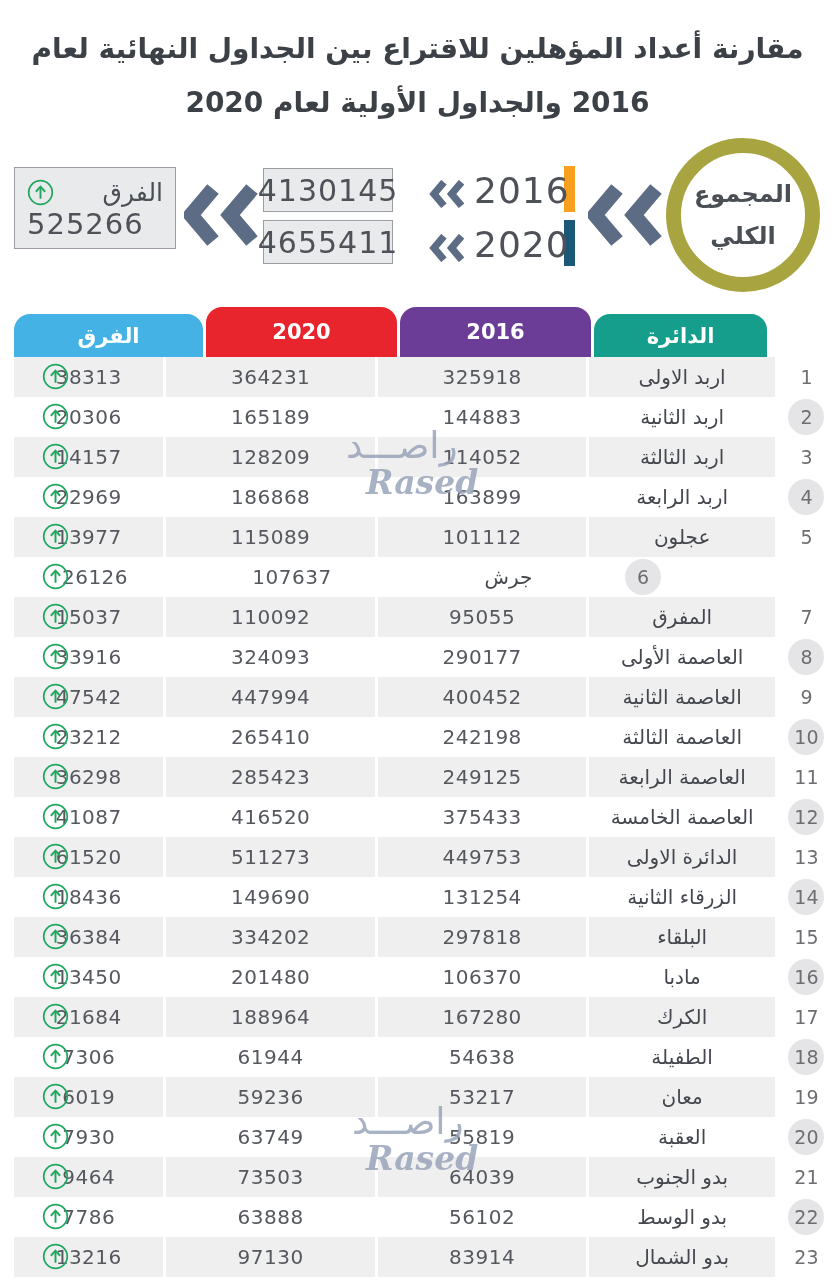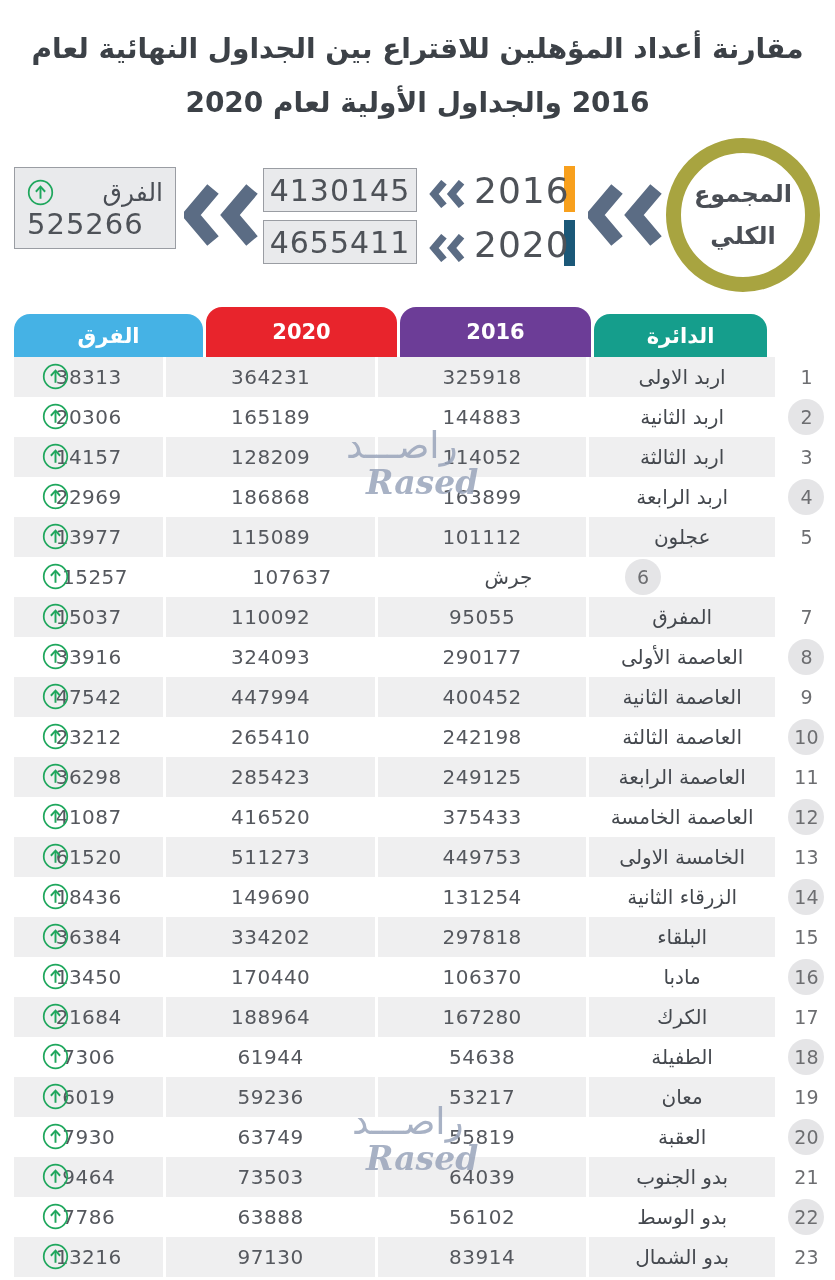--- a/index.html
+++ b/index.html
@@ -29,21 +29,21 @@
   .chev-big2{left:184px;top:50px;}
   .year-line{display:flex;align-items:center;direction:ltr;}
   .year-text{font-size:36px;font-weight:500;color:#4e5258;letter-spacing:1px;}
   .ybar{width:11px;height:46px;display:inline-block;}
   .bar2016{left:564px;top:32px;background:var(--bar_2016);}
   .bar2020{left:564px;top:86px;background:var(--bar_2020);}
   .y2016{left:474px;top:36px;}
   .y2020{left:474px;top:90px;}
   .chev-small1{left:428px;top:46px;}
   .chev-small2{left:428px;top:100px;}
-  .val-box{left:263px;width:154px;height:44px;background:var(--box_bg);
+  .val-box{left:263px;width:130px;height:44px;background:var(--box_bg);
            border:1px solid var(--box_border);display:flex;align-items:center;justify-content:center;
            font-size:30px;color:#4e5258;letter-spacing:1px;}
   .vb2016{top:34px;} .vb2020{top:86px;}
   .diff-box{left:14px;top:33px;width:162px;height:82px;background:var(--box_bg);
             border:1px solid var(--box_border);padding:4px 12px 2px 12px;
             display:flex;flex-direction:column;justify-content:center;}
   .diff-box .l1{display:flex;direction:rtl;align-items:center;justify-content:space-between;
                 font-size:25px;font-weight:500;color:#4a4e55;}
   .diff-box .l2{font-size:29px;color:#4e5258;letter-spacing:1px;}
 
@@ -256,21 +256,21 @@
 
   <div class="trow">
     <div class="cell diff-cell">
       <span class="upicon">
         <svg viewBox="0 0 28 28">
               <circle cx="14" cy="14" r="12.2" fill="none" stroke="currentColor" stroke-width="1.8"></circle>
               <path d="M14 20.5 V9" stroke="currentColor" stroke-width="2" fill="none"></path>
               <path d="M9.2 13.2 L14 8 L18.8 13.2" stroke="currentColor" stroke-width="2" fill="none"></path>
             </svg>
       </span>
-      <span class="diffnum">15257</span>
+      <span class="diffnum">26126</span>
     </div>
     <div class="cell val-cell">107637</div>
     <div class="cell dist-cell">جرش</div>
     <div class="rownum">
       <span class="numwrap circled">6</span>
     </div>
   </div>
 
   <div class="trow alt">
     <div class="cell diff-cell">
@@ -392,21 +392,21 @@
         <svg viewBox="0 0 28 28">
               <circle cx="14" cy="14" r="12.2" fill="none" stroke="currentColor" stroke-width="1.8"></circle>
               <path d="M14 20.5 V9" stroke="currentColor" stroke-width="2" fill="none"></path>
               <path d="M9.2 13.2 L14 8 L18.8 13.2" stroke="currentColor" stroke-width="2" fill="none"></path>
             </svg>
       </span>
       <span class="diffnum">61520</span>
     </div>
     <div class="cell val-cell">511273</div>
     <div class="cell val-cell">449753</div>
-    <div class="cell dist-cell">الخامسة الاولى</div>
+    <div class="cell dist-cell">الدائرة الاولى</div>
     <div class="rownum">
       <span class="numwrap">13</span>
     </div>
   </div>
 
   <div class="trow">
     <div class="cell diff-cell">
       <span class="upicon">
         <svg viewBox="0 0 28 28">
               <circle cx="14" cy="14" r="12.2" fill="none" stroke="currentColor" stroke-width="1.8"></circle>
@@ -447,21 +447,21 @@
     <div class="cell diff-cell">
       <span class="upicon">
         <svg viewBox="0 0 28 28">
               <circle cx="14" cy="14" r="12.2" fill="none" stroke="currentColor" stroke-width="1.8"></circle>
               <path d="M14 20.5 V9" stroke="currentColor" stroke-width="2" fill="none"></path>
               <path d="M9.2 13.2 L14 8 L18.8 13.2" stroke="currentColor" stroke-width="2" fill="none"></path>
             </svg>
       </span>
       <span class="diffnum">13450</span>
     </div>
-    <div class="cell val-cell">170440</div>
+    <div class="cell val-cell">201480</div>
     <div class="cell val-cell">106370</div>
     <div class="cell dist-cell">مادبا</div>
     <div class="rownum">
       <span class="numwrap circled">16</span>
     </div>
   </div>
 
   <div class="trow alt">
     <div class="cell diff-cell">
       <span class="upicon">

